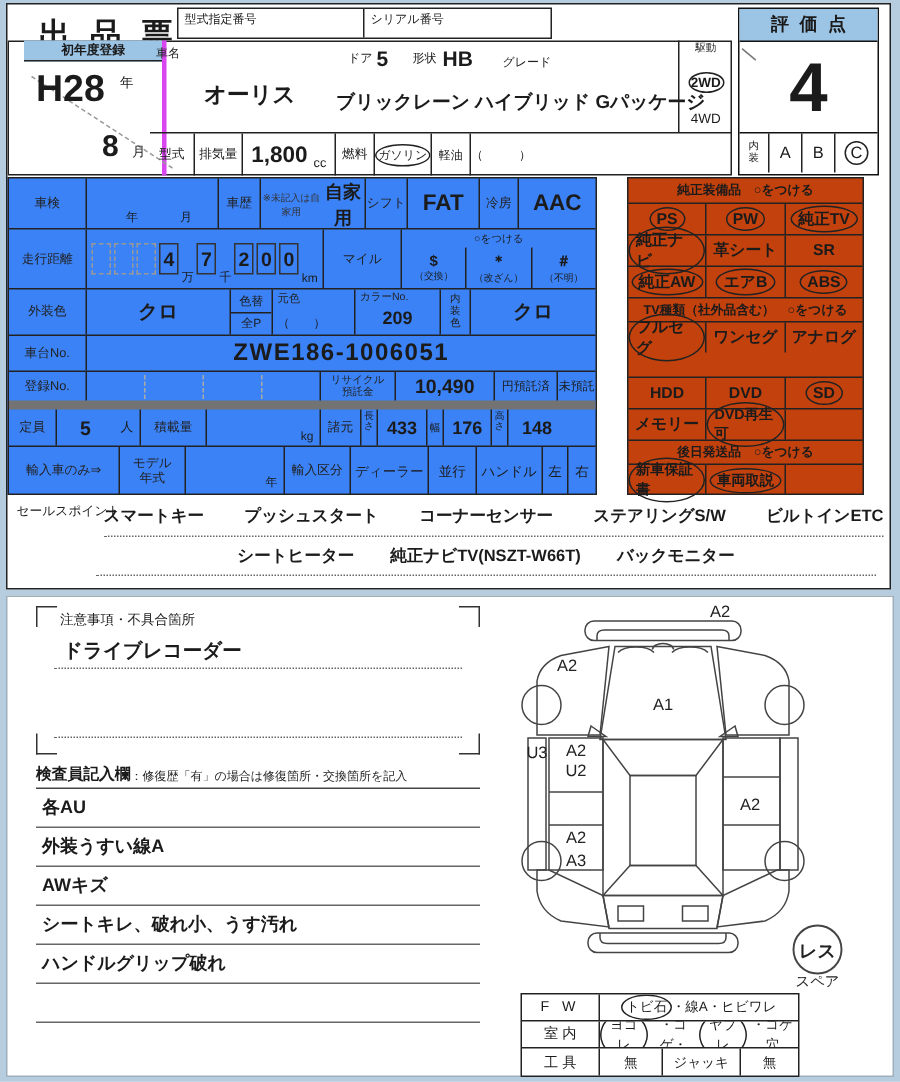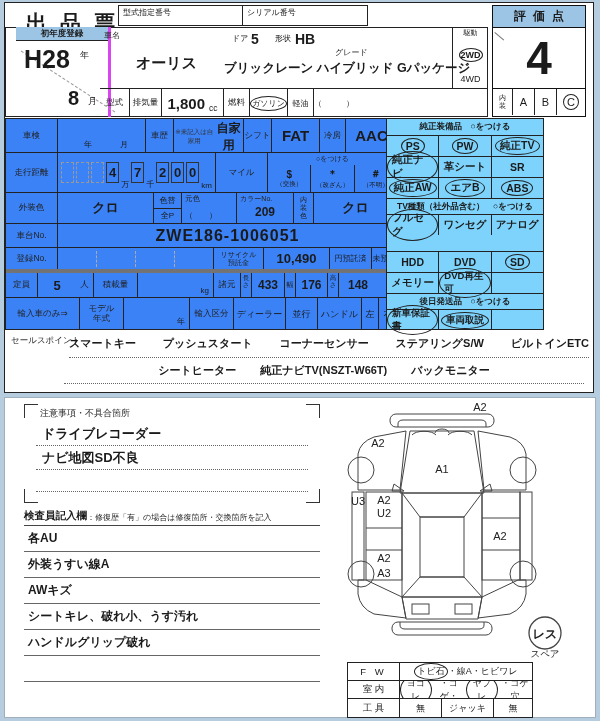--- a/index.html
+++ b/index.html
@@ -75,21 +75,21 @@
       <span class="abs" style="left:72px;top:54px;font-size:9px">月</span>
     </div>
   </div>
 
   <span class="abs lb" style="left:104px;top:31px;font-size:8px">車名</span>
   <span class="abs vb" style="left:136px;top:54px;font-size:15px">オーリス</span>
   <span class="abs lb" style="left:232px;top:34px;font-size:8px">ドア</span>
   <span class="abs vb" style="left:251px;top:31px;font-size:14px">5</span>
   <span class="abs lb" style="left:275px;top:34px;font-size:8px">形状</span>
   <span class="abs vb" style="left:295px;top:31px;font-size:14px">HB</span>
-  <span class="abs lb" style="left:335px;top:48px;font-size:8px">グレード</span>
+  <span class="abs lb" style="left:335px;top:37px;font-size:8px">グレード</span>
   <span class="abs vb" style="left:224px;top:60px;font-size:12.5px">ブリックレーン ハイブリッド Gパッケージ</span>
 
   <div class="abs" style="left:452px;top:27px;width:36px;height:61px;border-left:1px solid #222;display:flex;flex-direction:column;align-items:center;justify-content:space-between;padding:2px 0">
     <span class="lb7">駆動</span>
     <span class="circ" style="font-size:9px;font-weight:bold;padding:0 2px">2WD</span>
     <span style="font-size:9px;margin-bottom:2px">4WD</span>
   </div>
 
   <div class="row" style="left:100px;top:88px;width:388px;height:29px;border-top:1px solid #222">
     <div class="cell lb" style="width:30px">型式</div>
@@ -179,21 +179,21 @@
         <span class="lb7" style="line-height:1.1">内装色</span>
       </div>
       <div class="cell vb last" style="width:83px;font-size:13px">クロ</div>
     </div>
 
     <div class="row" style="left:0;top:105px;width:391px;height:24px;border-bottom:1px solid #222">
       <div class="cell lb" style="width:52px">車台No.</div>
       <div class="cell vb last" style="width:339px;font-size:16px;letter-spacing:1px">ZWE186-1006051</div>
     </div>
 
-    <div class="row" style="left:0;top:129px;width:391px;height:25px;border-bottom:4px solid #737373">
+    <div class="row" style="left:0;top:129px;width:391px;height:25px;border-bottom:6px solid #737373">
       <div class="cell lb" style="width:52px">登録No.</div>
       <div class="cell" style="width:156px;justify-content:space-evenly">
         <span style="width:1px;height:16px;border-left:1px dashed #aaa"></span>
         <span style="width:1px;height:16px;border-left:1px dashed #aaa"></span>
         <span style="width:1px;height:16px;border-left:1px dashed #aaa"></span>
       </div>
       <div class="cell lb7" style="width:50px;padding:0 4px">リサイクル預託金</div>
       <div class="cell vb" style="width:66px;font-size:13px">10,490</div>
       <div class="cell" style="width:42px;font-size:8px">円預託済</div>
       <div class="cell last" style="width:25px;font-size:8px">未預託</div>
@@ -228,21 +228,21 @@
       </div>
       <div class="cell lb" style="width:44px">輸入区分</div>
       <div class="cell" style="width:52px;font-size:9px">ディーラー</div>
       <div class="cell" style="width:32px;font-size:9px">並行</div>
       <div class="cell" style="width:44px;font-size:9px">ハンドル</div>
       <div class="cell" style="width:17px;font-size:9px">左</div>
       <div class="cell last" style="width:18px;font-size:9px">右</div>
     </div>
   </div>
 
-  <div class="abs" style="left:386px;top:118px;width:158px;height:212px;border:1px solid #222;background:#7dd3fc">
+  <div class="abs" style="left:418px;top:118px;width:158px;height:212px;border:1px solid #222;background:#c2410c">
     <div class="eqhead" style="top:0;height:16px">純正装備品　○をつける</div>
     <div class="eqrow" style="top:16px;height:21px">
       <div class="eqcell">
           <span class="circ">PS</span>
         </div>
       <div class="eqcell">
           <span class="circ">PW</span>
         </div>
       <div class="eqcell last">
           <span class="circ">純正TV</span>
@@ -336,21 +336,20 @@
 
   <div class="sheet" style="left:4px;top:397px;width:592px;height:321px;border:1px solid #9fb0bc"></div>
 
   <div class="abs" style="left:24px;top:404px;width:296px;height:99px">
     <div class="corner" style="left:0;top:0;border-top:1.5px solid #333;border-left:1.5px solid #333"></div>
     <div class="corner" style="right:0;top:0;border-top:1.5px solid #333;border-right:1.5px solid #333"></div>
     <div class="corner" style="left:0;bottom:0;border-bottom:1.5px solid #333;border-left:1.5px solid #333"></div>
     <div class="corner" style="right:0;bottom:0;border-bottom:1.5px solid #333;border-right:1.5px solid #333"></div>
     <span class="abs" style="left:16px;top:3px;font-size:9px">注意事項・不具合箇所</span>
     <div class="abs dotted" style="left:12px;top:18px;width:272px;height:24px;font-size:13px;font-weight:bold;display:flex;align-items:center;padding-left:6px">ドライブレコーダー</div>
-    <div class="abs dotted" style="left:12px;top:42px;width:272px;height:24px;font-size:13px;font-weight:bold;display:flex;align-items:center;padding-left:6px">ナビ地図SD不良</div>
     <div class="abs dotted" style="left:12px;top:66px;width:272px;height:22px;font-size:13px;font-weight:bold;display:flex;align-items:center;padding-left:6px"></div>
   </div>
 
   <div class="abs" style="left:24px;top:508px;width:296px">
     <div style="height:18px;border-bottom:1px solid #444;display:flex;align-items:flex-end;padding-bottom:2px">
       <span style="font-size:10.5px;font-weight:bold">検査員記入欄</span>
       <span style="font-size:8px">：修復歴「有」の場合は修復箇所・交換箇所を記入</span>
     </div>
     <div style="height:26px;border-bottom:1px solid #666;display:flex;align-items:center;font-size:12px;font-weight:bold;padding-left:4px">各AU</div>
     <div style="height:26px;border-bottom:1px solid #666;display:flex;align-items:center;font-size:12px;font-weight:bold;padding-left:4px">外装うすい線A</div>

